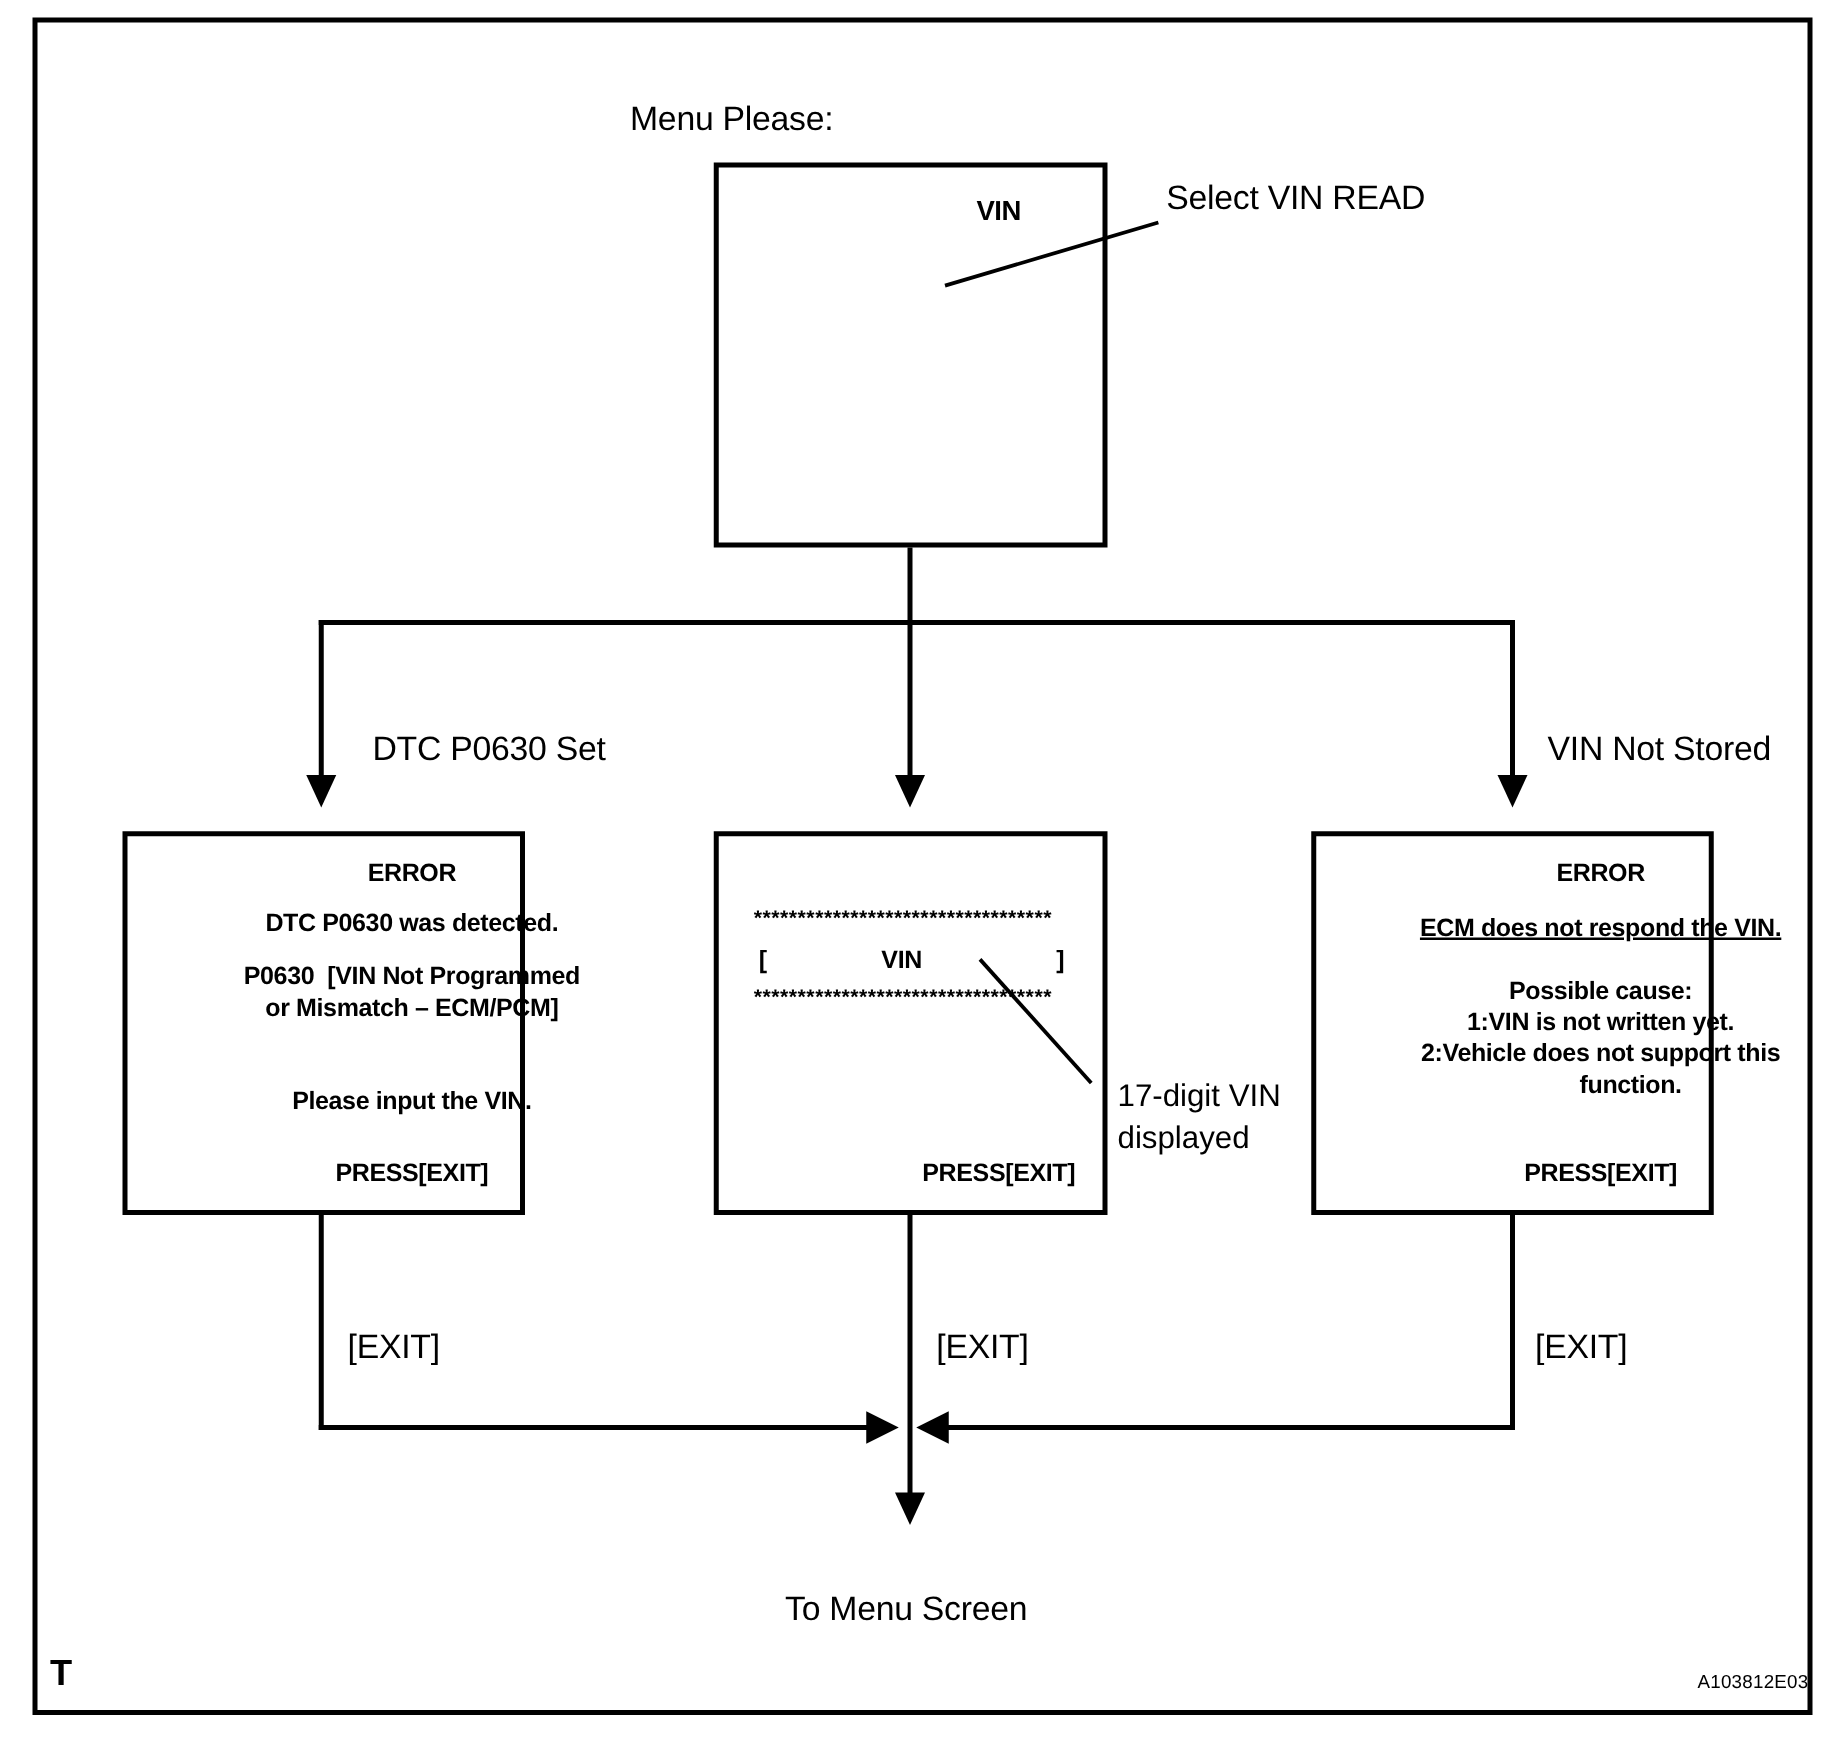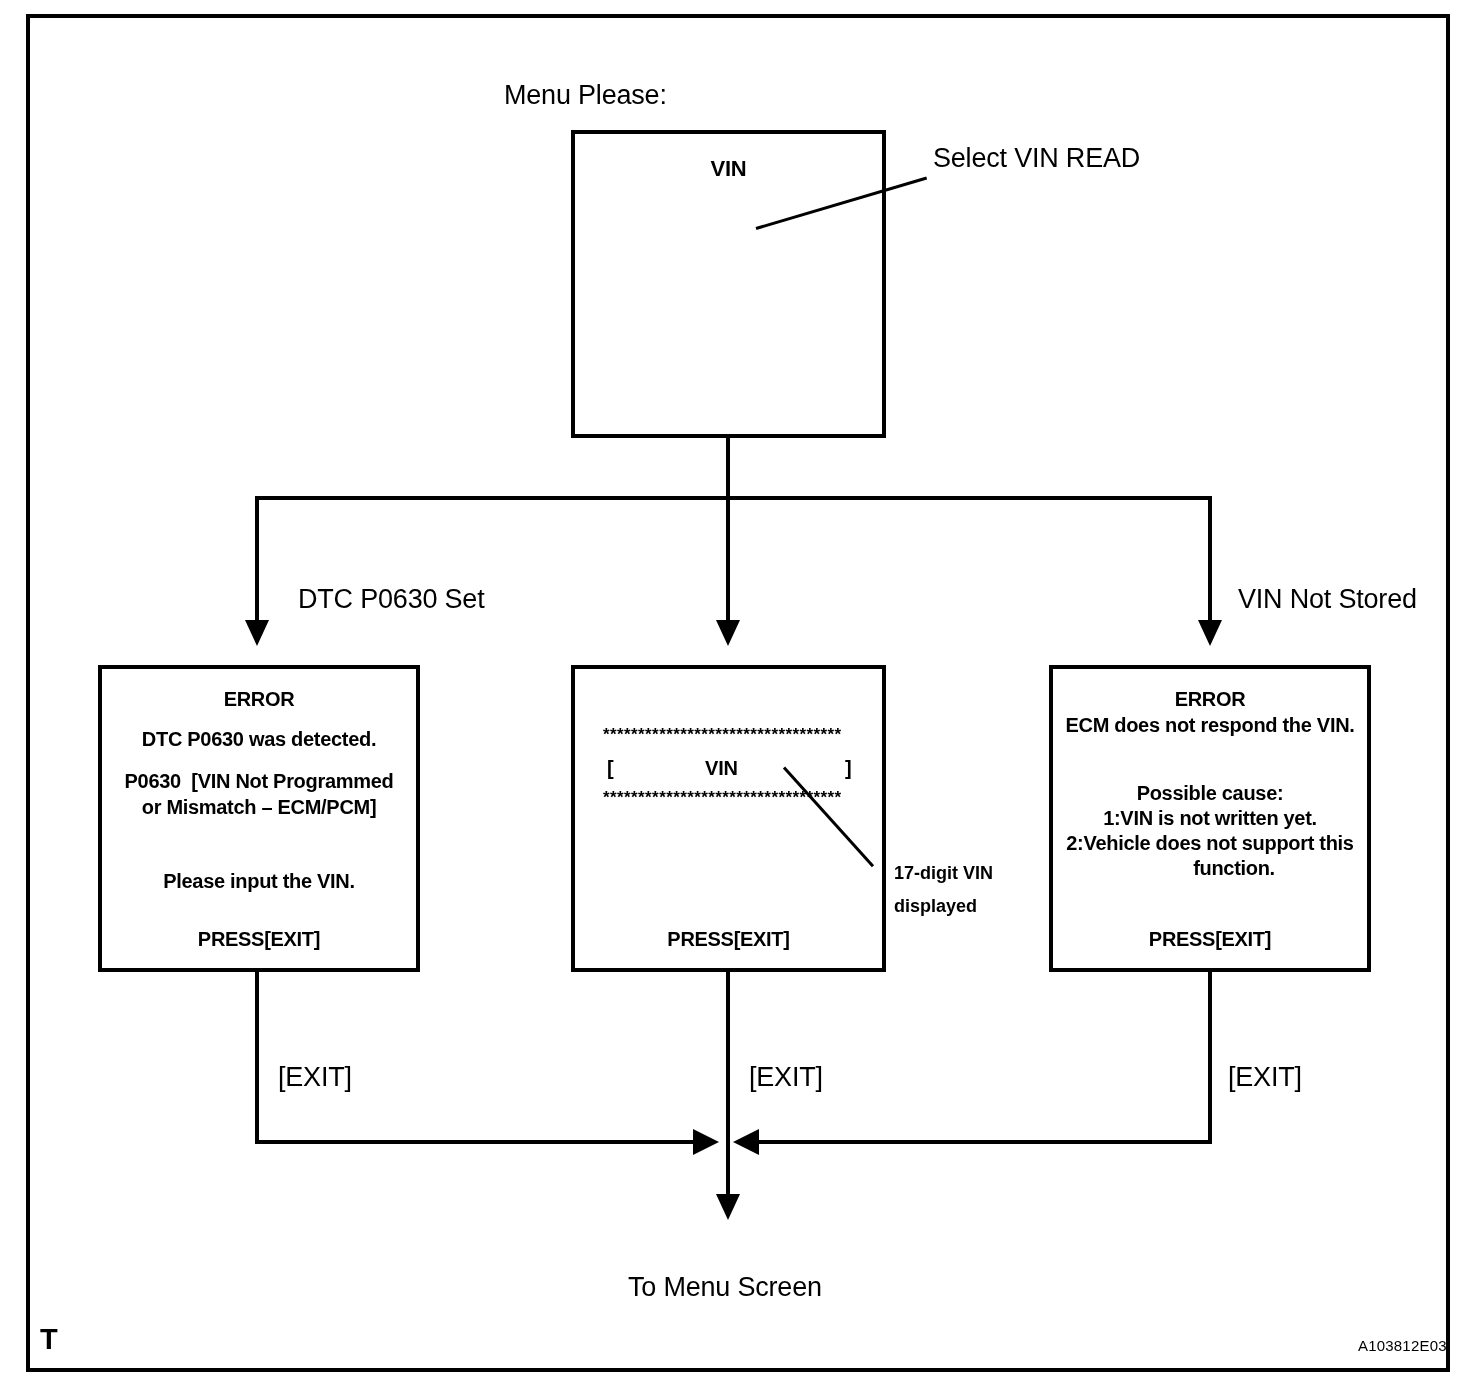--- a/index.html
+++ b/index.html
@@ -36,22 +36,22 @@
     position: absolute;
     white-space: pre;
     line-height: 1.18;
   }
   .label-reg {
     font-size: 27px;
     font-weight: 400;
     letter-spacing: -0.2px;
   }
   .label-small {
-    font-size: 18px;
-    font-weight: 700;
+    font-size: 25px;
+    font-weight: 400;
   }
   .code-tag {
     font-size: 15px;
     font-weight: 400;
     letter-spacing: 0.2px;
   }
   .corner-t {
     font-size: 29px;
     font-weight: 700;
   }
@@ -60,20 +60,21 @@
   .screen {
     position: absolute;
     border: 4px solid #000;
     box-sizing: border-box;
     background: #fff;
   }
   .screen-inner {
     position: relative;
     width: 100%;
     height: 100%;
+    padding-left: 47px;
   }
   .scr-text {
     position: absolute;
     width: 100%;
     text-align: center;
     font-weight: 700;
     font-size: 20px;
     letter-spacing: -0.3px;
     white-space: pre;
     line-height: 1.22;
@@ -208,21 +209,21 @@
     </div>
   </div>
 
   <div class="leader" style="left:784px; top:766px; width:133px; transform:rotate(48deg);"></div>
   <div class="txt label-small" style="left:894px; top:863px;">17-digit VIN</div>
   <div class="txt label-small" style="left:894px; top:896px;">displayed</div>
 
   <div class="screen" style="left:1049px; top:665px; width:322px; height:307px;">
     <div class="screen-inner">
       <div class="scr-text" style="top:18px;">ERROR</div>
-      <div class="scr-text" style="top:44px;">ECM does not respond the VIN.</div>
+      <div class="scr-text" style="top:62px;text-decoration:underline;">ECM does not respond the VIN.</div>
       <div class="scr-text" style="top:112px;">Possible cause:</div>
       <div class="scr-text" style="top:137px;">1:VIN is not written yet.</div>
       <div class="scr-text" style="top:162px;">2:Vehicle does not support this</div>
       <div class="scr-text" style="top:187px;margin-left:24px;">function.</div>
       <div class="scr-text" style="top:258px;">PRESS[EXIT]</div>
     </div>
   </div>
 
   <div class="vline" style="left:255px; top:972px; height:172px;"></div>
   <div class="hline" style="left:255px; top:1140px; width:452px;"></div>

